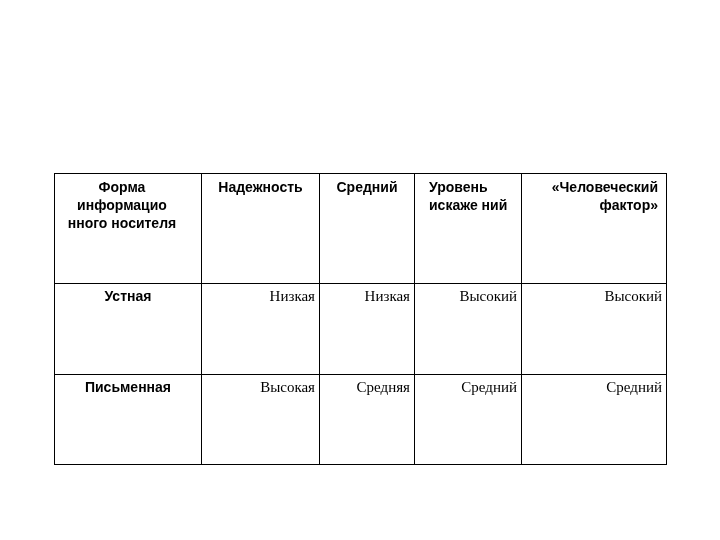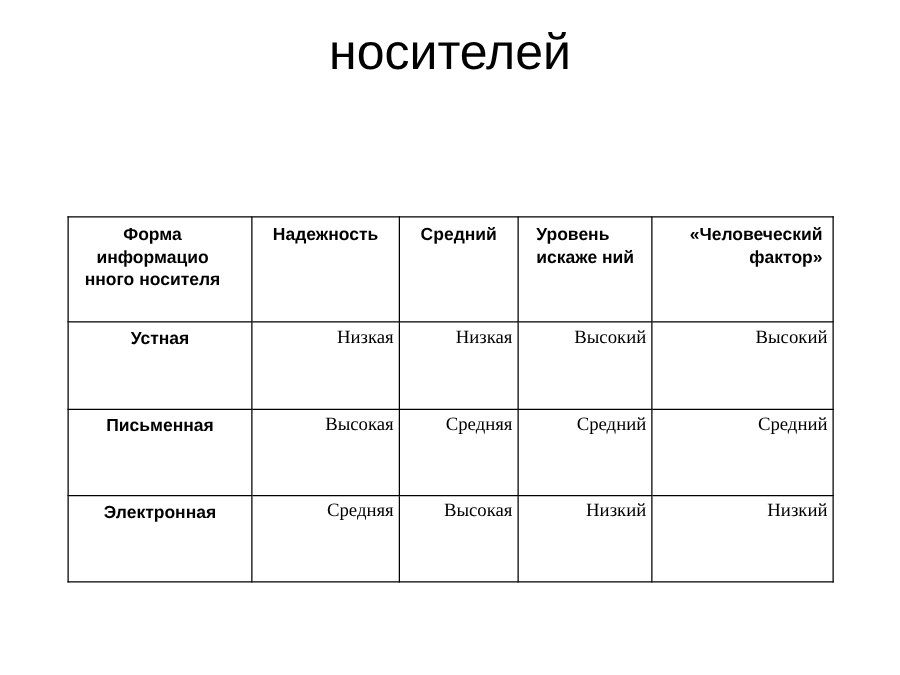--- a/index.html
+++ b/index.html
@@ -16,21 +16,20 @@
     border:1.5px solid #000; vertical-align:top; padding:4px 4px 0 4px; color:#000;
   }
   .hdr { font-family:"Liberation Sans", sans-serif; font-weight:bold; font-size:14px; line-height:18px; }
   .rowlabel { font-family:"Liberation Sans", sans-serif; font-weight:bold; font-size:14px; text-align:center; }
   .val { font-family:"Liberation Serif", serif; font-size:15px; text-align:right; }
 </style>
 </head>
 <body>
 
 <div class="title">
-  <div>носителей</div>
 </div>
 
 <table class="cmp">
   <colgroup>
     <col style="width:147px">
       <col style="width:118px">
       <col style="width:95px">
       <col style="width:107px">
       <col style="width:145px">
   </colgroup>
@@ -49,21 +48,14 @@
     <td class="val">Высокий</td>
     <td class="val">Высокий</td>
   </tr>
   <tr style="height:69px">
     <td class="rowlabel">Письменная</td>
     <td class="val">Высокая</td>
     <td class="val">Средняя</td>
     <td class="val">Средний</td>
     <td class="val">Средний</td>
   </tr>
-  <tr style="height:69px">
-    <td class="rowlabel">Электронная</td>
-    <td class="val">Средняя</td>
-    <td class="val">Высокая</td>
-    <td class="val">Низкий</td>
-    <td class="val">Низкий</td>
-  </tr>
 </tbody>
   </table>
 
 </body></html>

